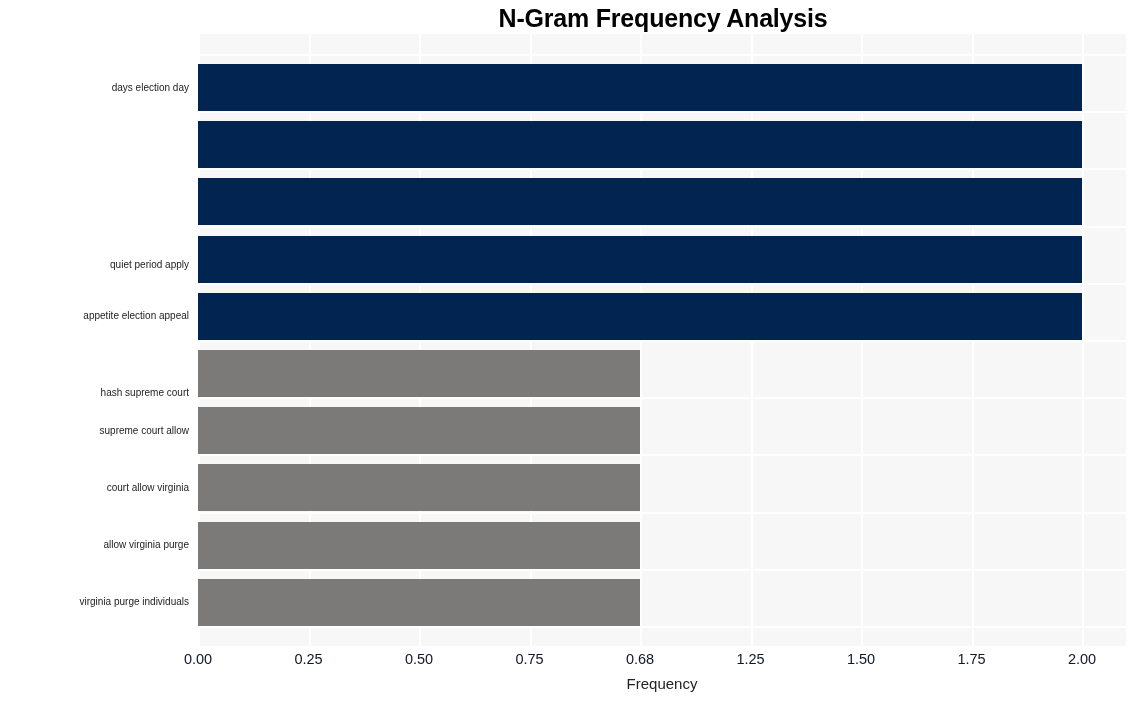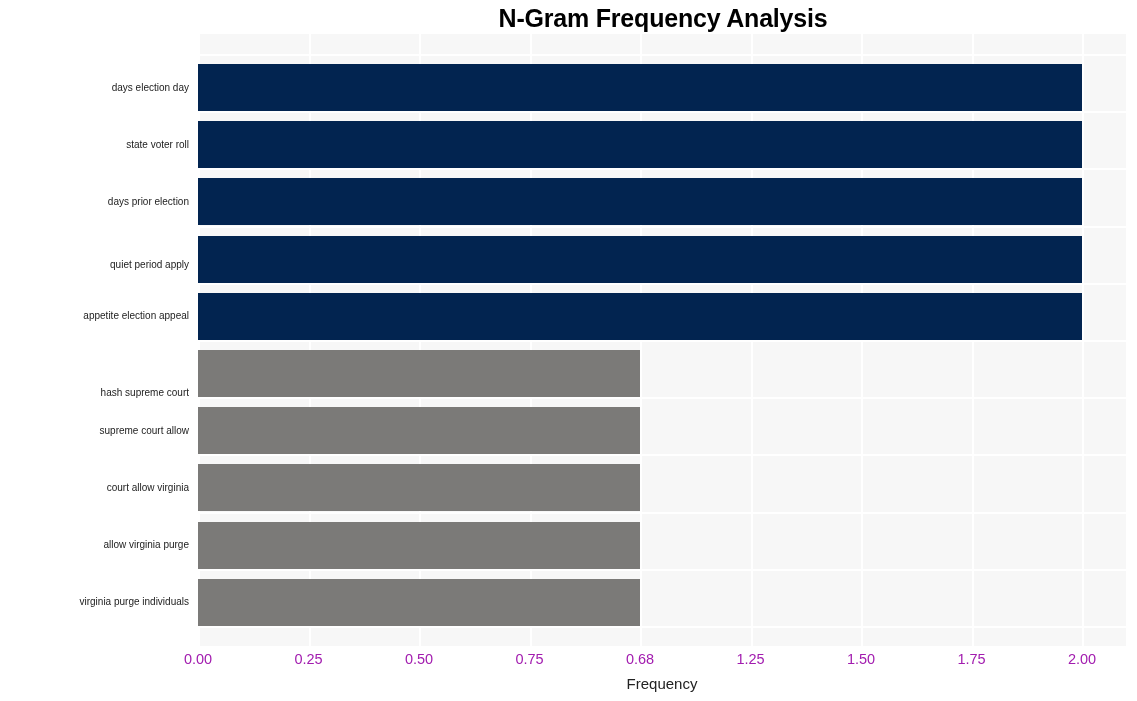--- a/index.html
+++ b/index.html
@@ -99,21 +99,21 @@
     width: 928px;
     height: 22px;
   }
   .xtick {
     position: absolute;
     top: 0;
     width: 80px;
     margin-left: -40px;
     text-align: center;
     font-size: 14.5px;
-    color: #a21caf;
+    color: #0f172a;
     line-height: 18px;
     white-space: nowrap;
   }
 
   #x-axis-label {
     position: absolute;
     left: 198px;
     top: 674px;
     width: 928px;
     text-align: center;
@@ -162,22 +162,20 @@
         <div class="bar" title="hash supreme court: 1" style="top: 316px; width: 442px; background: rgb(123, 122, 120);"></div>
         <div class="bar" title="supreme court allow: 1" style="top: 373.2px; width: 442px; background: rgb(123, 122, 120);"></div>
         <div class="bar" title="court allow virginia: 1" style="top: 430.4px; width: 442px; background: rgb(123, 122, 120);"></div>
         <div class="bar" title="allow virginia purge: 1" style="top: 487.6px; width: 442px; background: rgb(123, 122, 120);"></div>
         <div class="bar" title="virginia purge individuals: 1" style="top: 544.8px; width: 442px; background: rgb(123, 122, 120);"></div>
       </div>
   </div>
 
   <div id="y-axis-ticks">
       <div class="ytick" style="top: 44.5px;">days election day</div>
-      <div class="ytick" style="top: 101.7px;">state voter roll</div>
-      <div class="ytick" style="top: 158.9px;">days prior election</div>
       <div class="ytick" style="top: 222px;">quiet period apply</div>
       <div class="ytick" style="top: 273.3px;">appetite election appeal</div>
       <div class="ytick" style="top: 330.5px; margin-top: 19px;">hash supreme court</div>
       <div class="ytick" style="top: 387.7px;">supreme court allow</div>
       <div class="ytick" style="top: 444.9px;">court allow virginia</div>
       <div class="ytick" style="top: 502.1px;">allow virginia purge</div>
       <div class="ytick" style="top: 559.3px;">virginia purge individuals</div>
     </div>
 
   <div id="x-axis-ticks">

